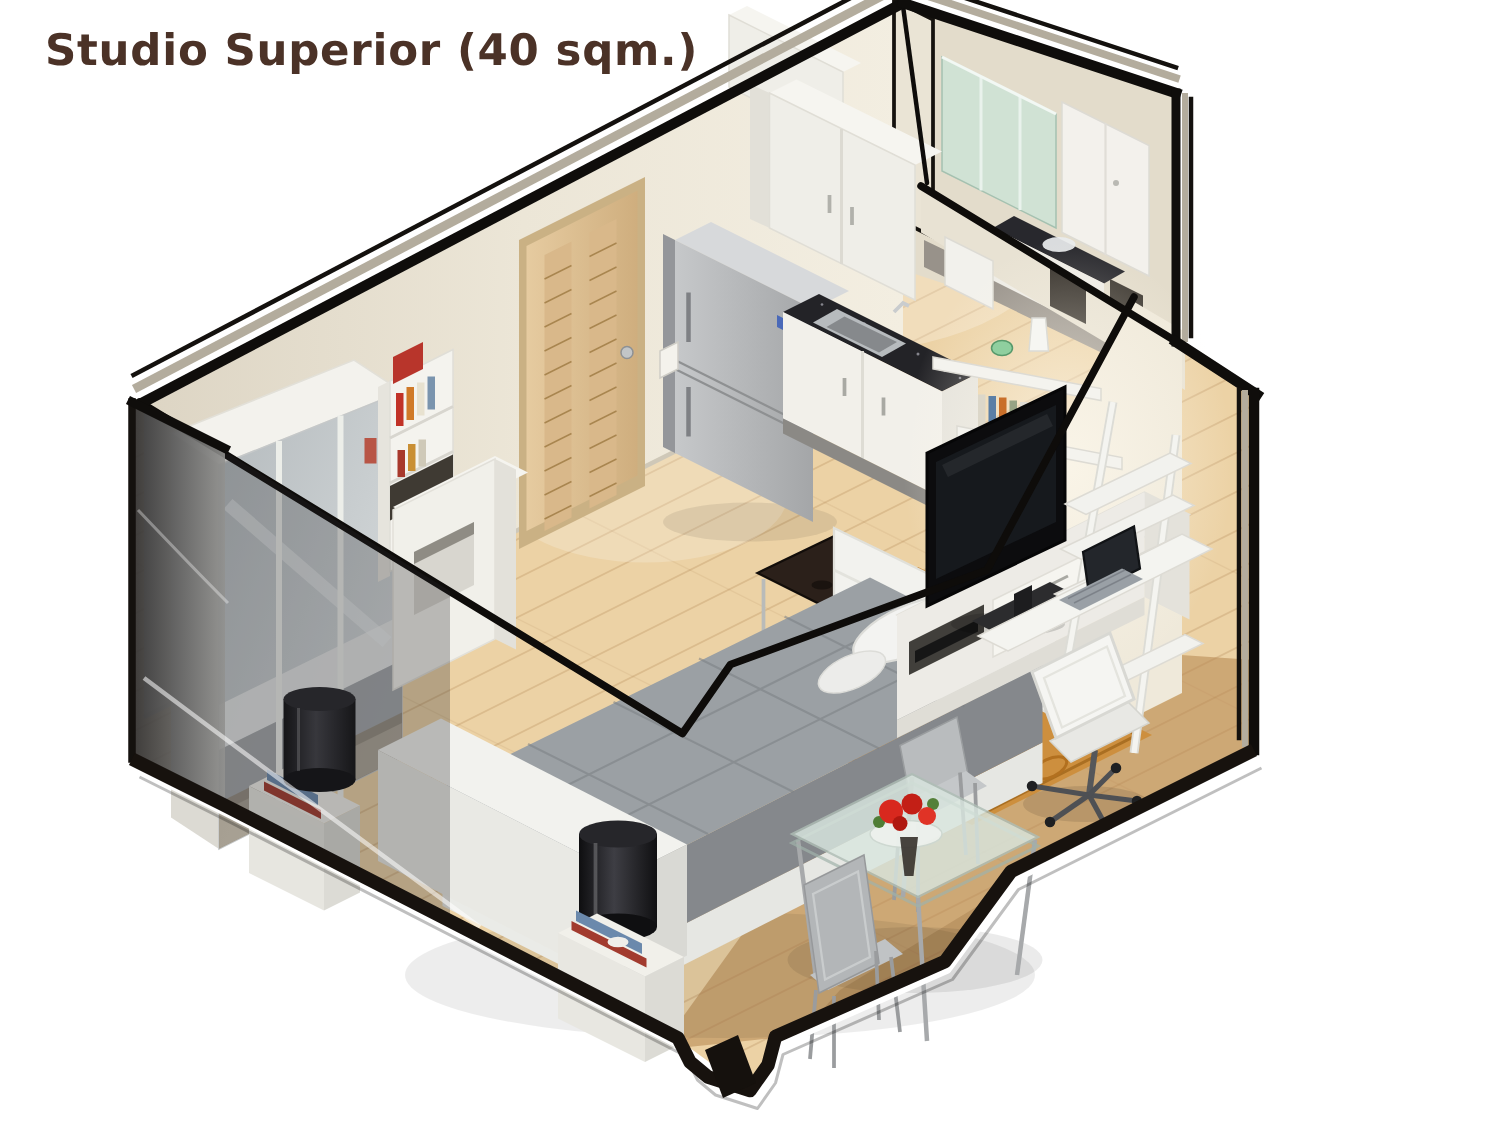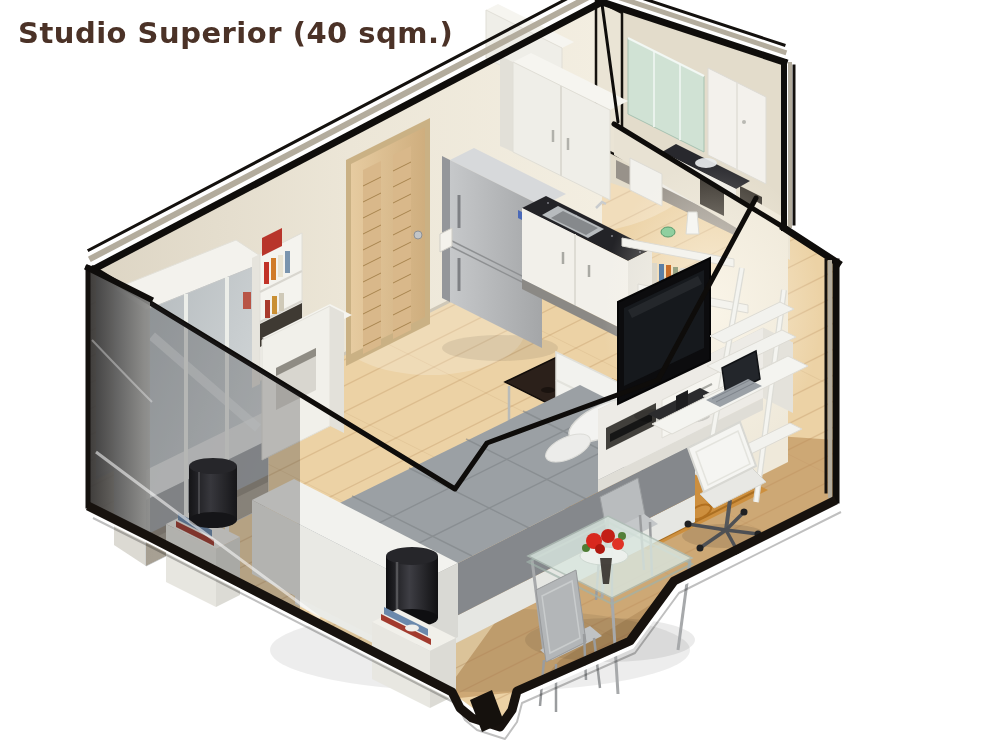--- a/index.html
+++ b/index.html
@@ -1,18 +1,18 @@
 <!DOCTYPE html>
 <html><head>
 <meta charset="utf-8">
 <style>
   html,body{margin:0;padding:0;background:#fff;}
   .stage{position:relative;width:1000px;height:750px;background:#ffffff;overflow:hidden;
          font-family:"DejaVu Sans","Liberation Sans",sans-serif;}
-  .plan-title{position:absolute;left:18px;top:16px;font-size:29px;font-weight:bold;
+  .plan-title{position:absolute;left:30px;top:16px;font-size:29px;font-weight:bold;
               letter-spacing:.5px;color:#4b3227;}
   svg{position:absolute;left:0;top:0;}
 </style>
 </head>
 <body>
 
 <div class="stage">
   <div class="plan-title">Studio Superior (40 sqm.)</div>
 
   <svg width="1000" height="750" viewBox="0 0 1000 750">

